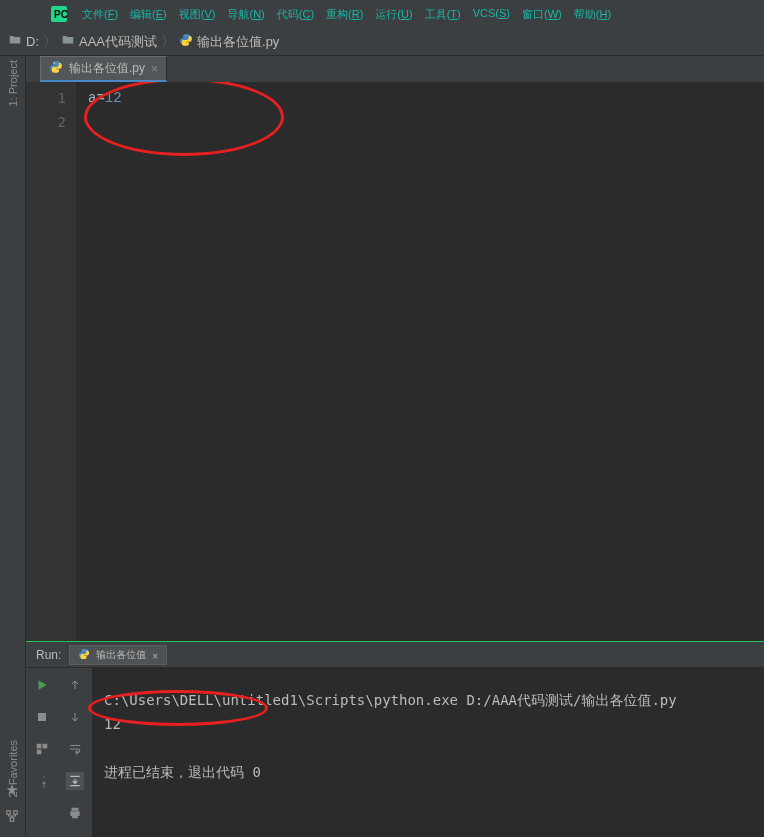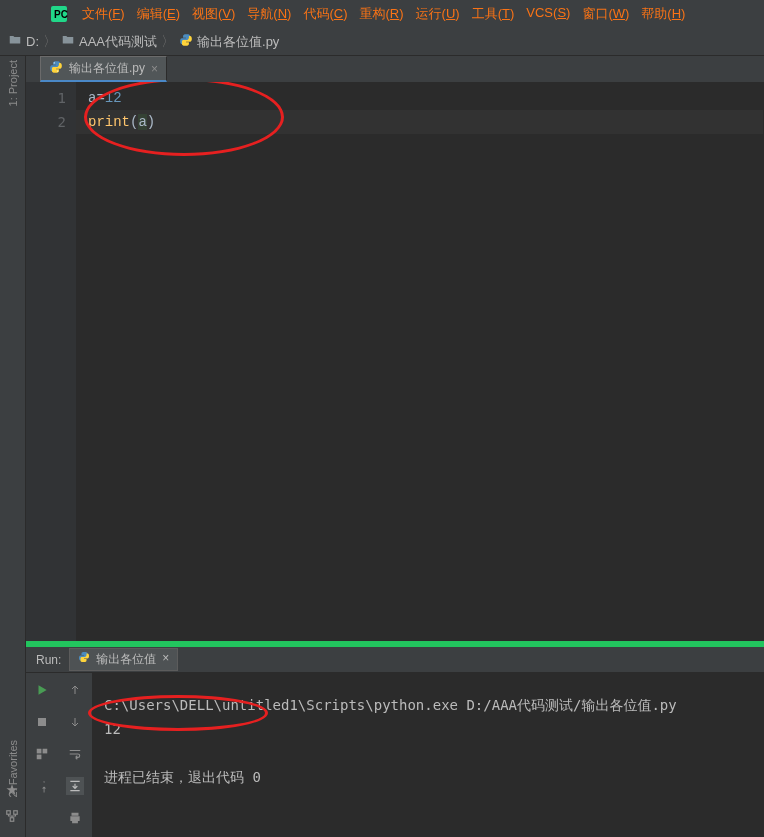--- a/index.html
+++ b/index.html
@@ -21,24 +21,24 @@
       height: 28px;
       gap: 2px;
     }
     .app-icon {
       width: 22px; height: 22px;
       display: flex; align-items: center; justify-content: center;
       margin-right: 4px;
       margin-left: 44px;
     }
     .menu-item {
-      color: #f97316;
+      color: #14b8a6;
       padding: 2px 6px;
       cursor: pointer;
-      font-size: 13px;
+      font-size: 11px;
     }
     .menu-item .ul { text-decoration: underline; }
 
     
     .breadcrumb-bar {
       background: #3c3f41;
       display: flex;
       align-items: center;
       padding: 2px 8px;
       height: 28px;
@@ -159,42 +159,42 @@
     
     .annot-ellipse {
       position: absolute;
       border: 3px solid #e62020;
       border-radius: 50%;
       pointer-events: none;
     }
 
     
     .run-panel {
-      border-top: 6px solid #22c55e;
+      border-top: 1px solid #22c55e;
       background: #3c3f41;
       display: flex;
       flex-direction: column;
       height: 196px;
     }
     .run-header {
       display: flex;
       align-items: center;
       height: 26px;
       padding-left: 10px;
       gap: 8px;
       border-bottom: 1px solid #2b2b2b;
     }
     .run-label { font-size: 12px; color: #bbbbbb; }
     .run-tab {
       background: #4e5254;
       display: flex;
-      align-items: flex-start;
+      align-items: flex-end;
       gap: 6px;
       padding: 2px 8px;
-      font-size: 12px;
+      font-size: 10px;
       border: 1px solid #5c5c5c;
       cursor: pointer;
     }
     .run-body {
       flex: 1;
       display: flex;
     }
     .run-side {
       width: 32px;
       background: #3c3f41;
@@ -318,21 +318,20 @@
       </div>
     </div>
 
     <div class="editor-wrap">
       <div class="editor-gutter" id="editor-gutter">
           <div>1</div>
           <div>2</div>
         </div>
       <div class="editor-body" id="editor-body">
       <div class="code-line"><span class="tok-var">a</span><span class="tok-op">=</span><span class="tok-num">12</span></div>
-          <div class="code-line line-highlight"><span class="tok-func">print</span><span class="tok-paren">(</span><span class="tok-arg">a</span><span class="tok-paren">)</span></div>
         </div>
       <div class="annot-ellipse" style="left:58px; top:-4px; width:200px; height:78px;"></div>
     </div>
 
     <div class="run-panel">
       <div class="run-header">
         <span class="run-label">Run:</span>
         <div class="run-tab">
           <span>
             <svg width="12" height="12" viewBox="0 0 24 24">

